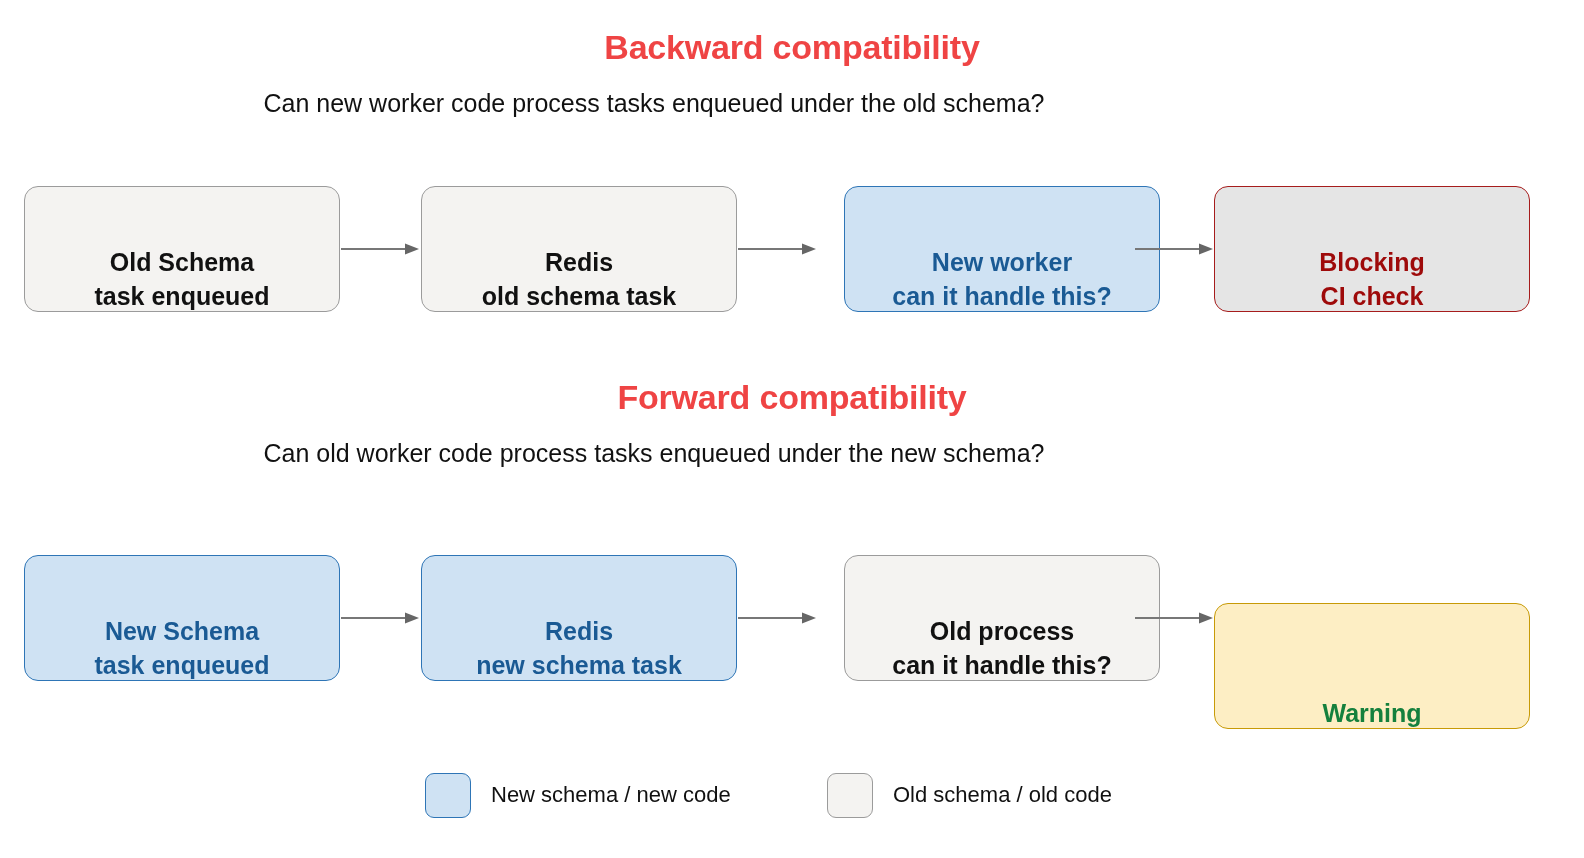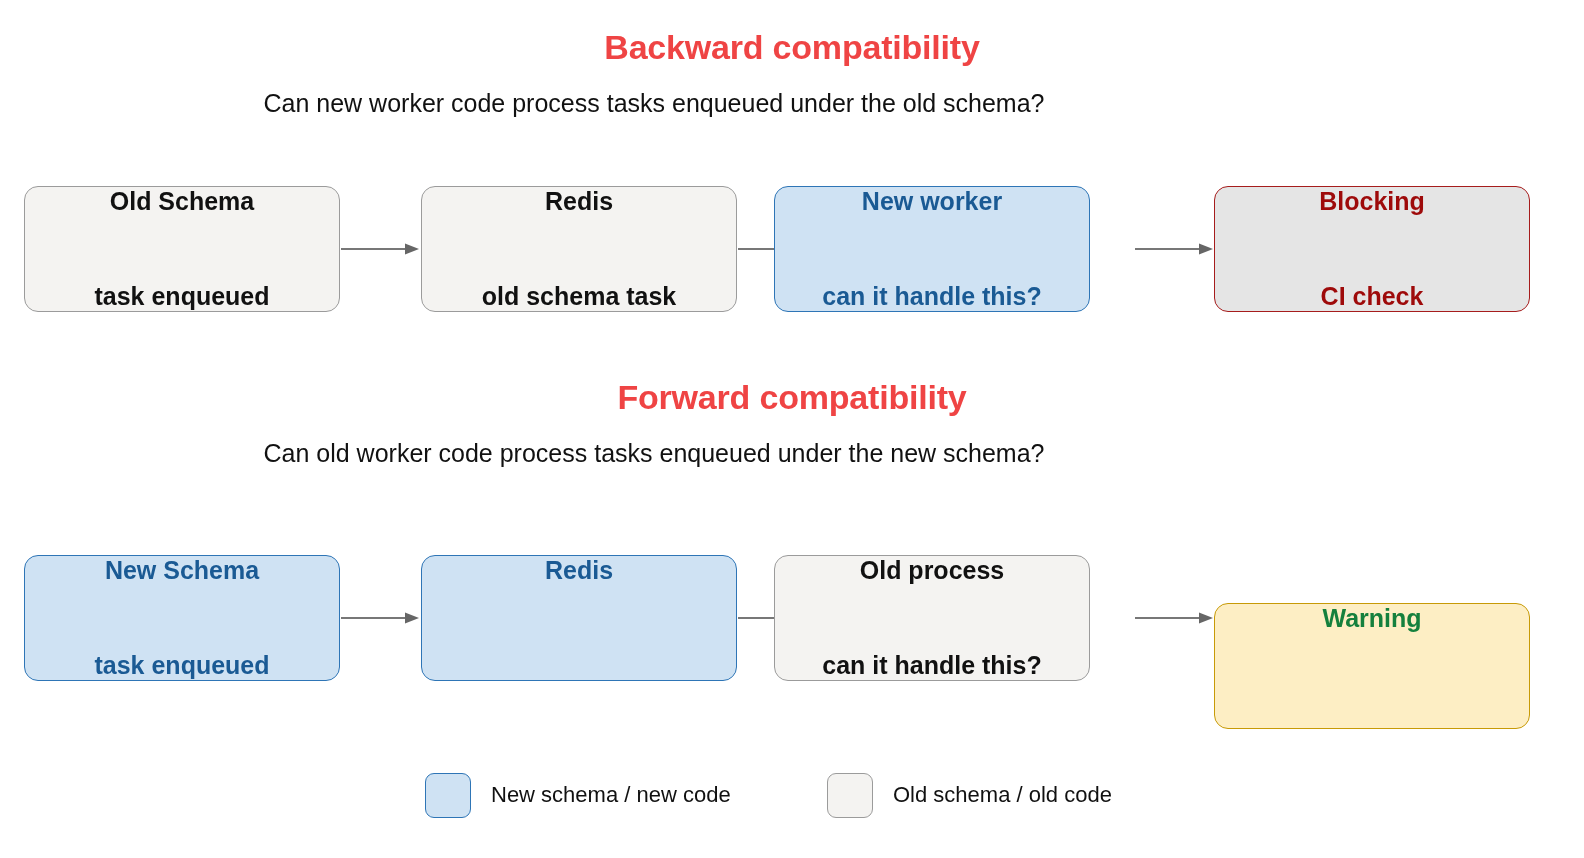--- a/index.html
+++ b/index.html
@@ -65,39 +65,39 @@
     top: 0;
     width: 316px;
     height: 126px;
     box-sizing: border-box;
     border-radius: 14px;
     border: 1.6px solid #9b9b9b;
     background: #f4f3f1;
     display: flex;
     flex-direction: column;
     align-items: center;
-    justify-content: space-between;
+    justify-content: flex-end;
     line-height: 1.18;
   }
   .node .node-title {
     font-size: 25px;
     font-weight: bold;
     white-space: nowrap;
   }
   .node .node-sub {
     font-size: 25px;
     font-weight: bold;
     white-space: nowrap;
     margin-top: 4px;
   }
 
   
   .slot-0 { left: 24px; }
   .slot-1 { left: 421px; }
-  .slot-2 { left: 774px; }
+  .slot-2 { left: 844px; }
   .slot-3 { left: 1214px; }
 
   
   .v-grey {
     background: #f4f3f1;
     border-color: #9b9b9b;
     color: #111111;
   }
   .v-blue {
     background: #cfe2f3;
@@ -232,20 +232,21 @@
 
     <div class="arrow arrow-0">
       <svg width="80" height="14" viewBox="0 0 80 14">
         <line x1="0" y1="7" x2="64" y2="7" stroke="#777777" stroke-width="2"></line>
         <polygon points="64,1.5 78,7 64,12.5" fill="#666666"></polygon>
       </svg>
     </div>
 
     <div class="node v-blue slot-1">
       <div class="node-title">Redis</div>
+      <div class="node-sub">new schema task</div>
     </div>
 
     <div class="arrow arrow-1">
       <svg width="80" height="14" viewBox="0 0 80 14">
         <line x1="0" y1="7" x2="64" y2="7" stroke="#777777" stroke-width="2"></line>
         <polygon points="64,1.5 78,7 64,12.5" fill="#666666"></polygon>
       </svg>
     </div>
 
     <div class="node v-grey slot-2">

